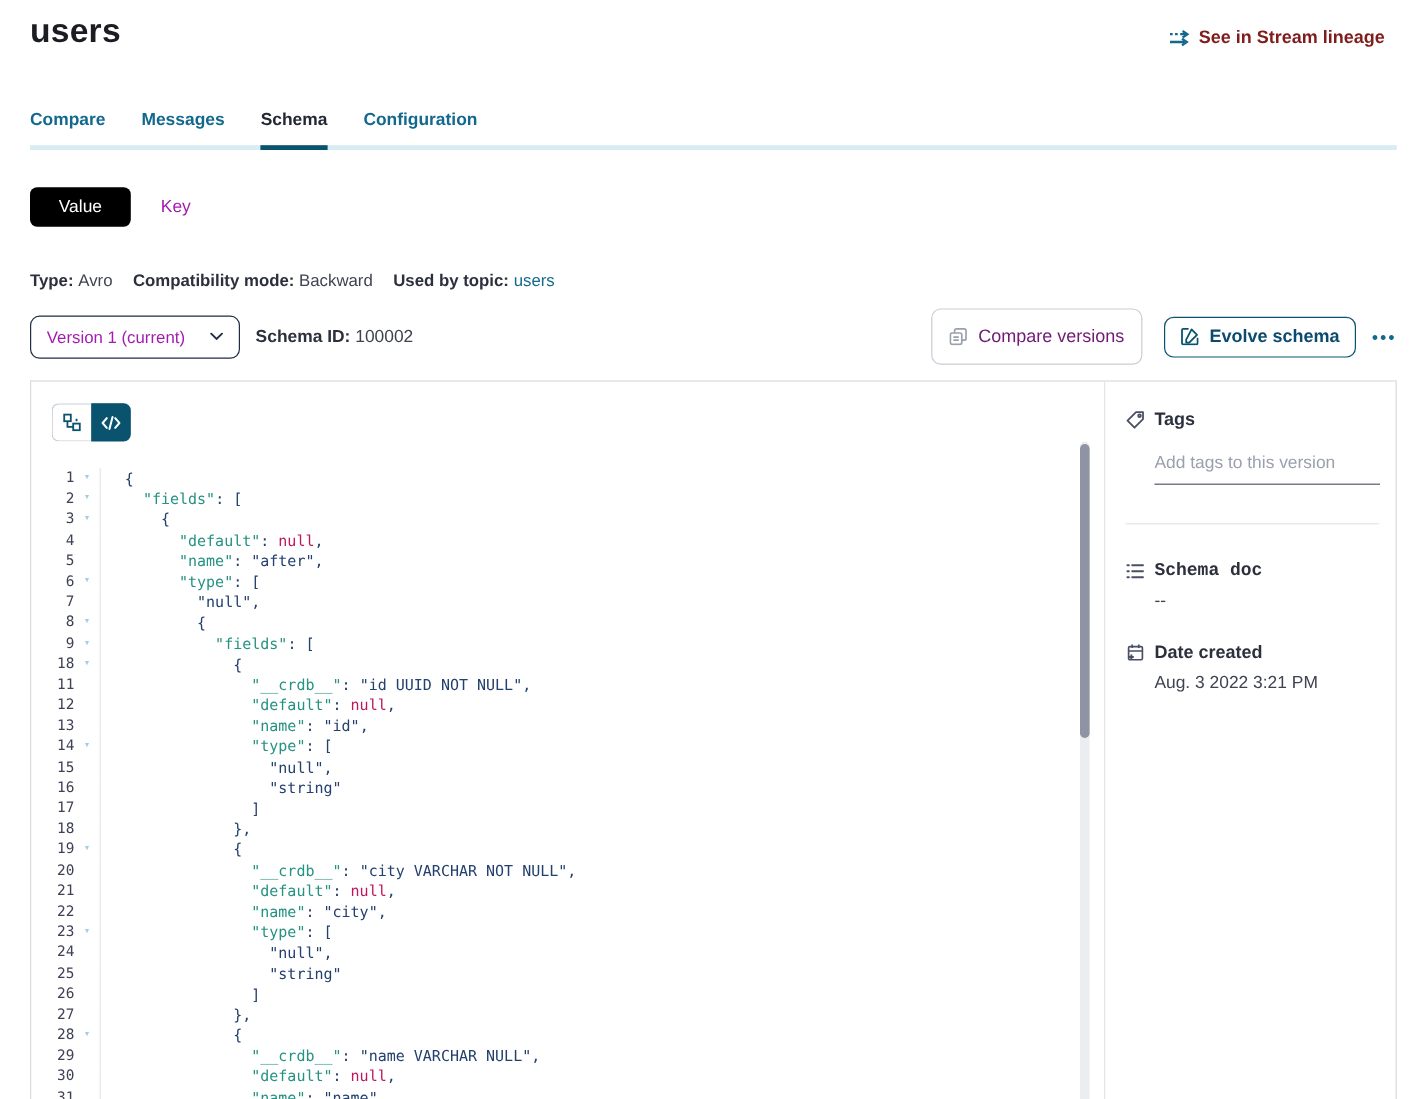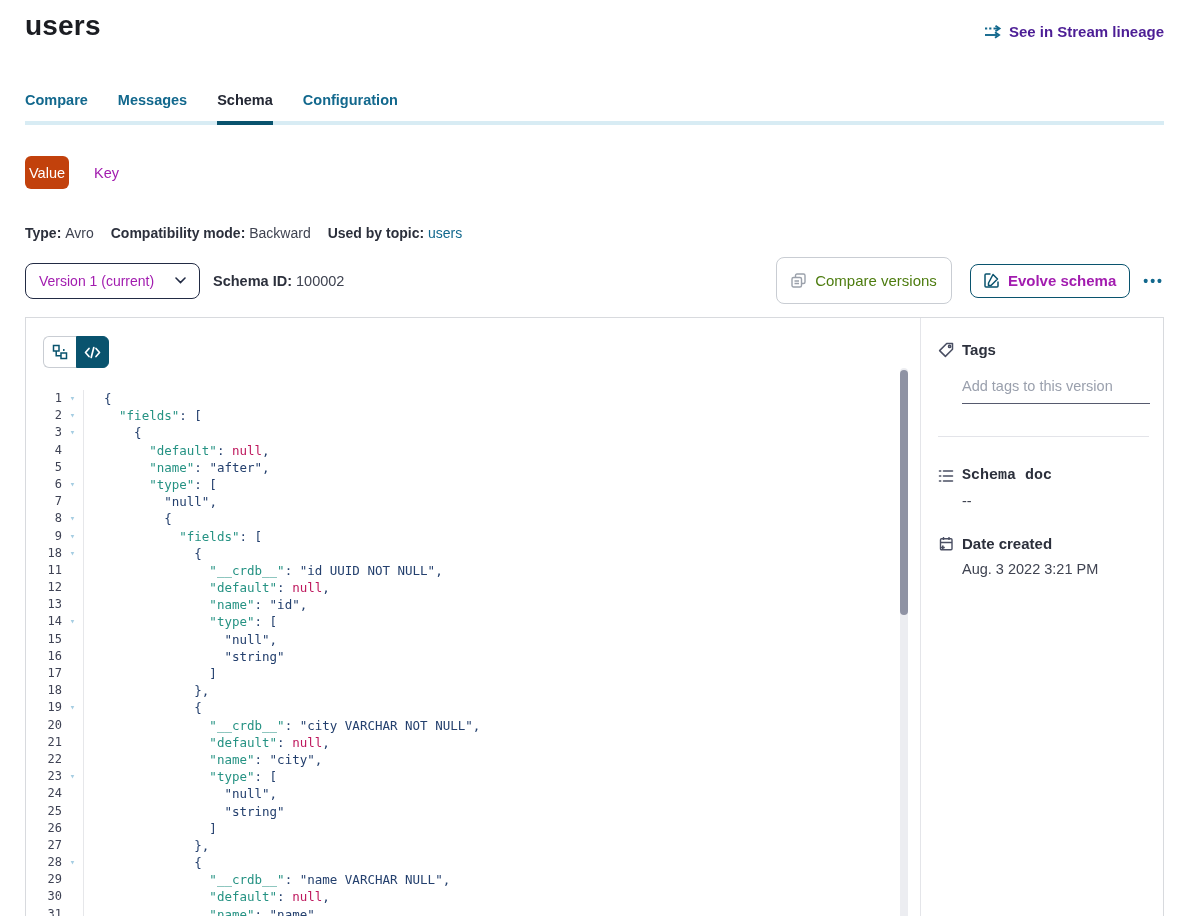--- a/index.html
+++ b/index.html
@@ -5,52 +5,52 @@
   * { box-sizing: border-box; }
   html,body { margin:0; padding:0; }
   body {
     width:1189px; height:916px; overflow:hidden; background:#fff;
     font-family:"Liberation Sans", sans-serif; color:#3f4351;
   }
   .wrap { position:relative; padding:0 25px; }
 
   
   .page-title { margin:8px 0 0 0; font-size:28px; line-height:36px; font-weight:700; color:#1b1d22; letter-spacing:.2px; }
-  .lineage-link { position:absolute; top:15px; right:25px; display:flex; align-items:center; gap:7px;
-    color:#4c1d95; font-size:15px; font-weight:700; cursor:pointer; }
+  .lineage-link { position:absolute; top:15px; right:35px; display:flex; align-items:center; gap:7px;
+    color:#7f1d1d; font-size:15px; font-weight:700; cursor:pointer; }
 
   
   .tabs { display:flex; margin-top:48px; }
   .tab { font-size:14.5px; font-weight:600; color:#12688d; margin-right:30px; cursor:pointer; }
   .tab.active { color:#232733; }
   .tab-track { height:4px; background:#d8ecf4; margin-top:13px; position:relative; }
   .tab-active-ind { position:absolute; top:0; left:192px; width:56px; height:4px; background:#09536e; }
 
   
   .seg-row { margin-top:31px; display:flex; align-items:center; }
-  .btn-value { background:#c2410c; color:#fff; border:none; border-radius:6px; height:33px; padding:0 4px;
+  .btn-value { background:#000000; color:#fff; border:none; border-radius:6px; height:33px; padding:0 24px;
     font-size:14.5px; font-family:inherit; cursor:pointer; }
   .key-link { margin-left:25px; color:#a21caf; font-size:14.5px; font-weight:500; cursor:pointer; }
 
   
   .meta-row { margin-top:36px; display:flex; gap:17px; font-size:14px; color:#3f4351; }
   .meta-item b { color:#2c303c; font-weight:700; }
   .meta-item .lnk { color:#12688d; cursor:pointer; }
 
   
   .controls { margin-top:16px; display:flex; align-items:center; }
   .select { width:175px; height:36px; border:1.5px solid #222b44; border-radius:8px; background:#fff;
     display:flex; align-items:center; justify-content:space-between; padding:0 13px; font-size:14px; color:#a21caf; cursor:pointer; }
   .schema-id { margin-left:13px; font-size:14.5px; color:#3f4351; }
   .schema-id b { color:#2c303c; }
   .controls .spacer { flex:1; }
   .btn-compare { height:47px; display:flex; align-items:center; gap:9px; background:#fff;
-    border:1px solid #c9cdd3; border-radius:8px; padding:0 14px; color:#4d7c0f; font-size:15px; font-family:inherit; }
+    border:1px solid #c9cdd3; border-radius:8px; padding:0 14px; color:#701a75; font-size:15px; font-family:inherit; }
   .btn-evolve { height:34px; display:flex; align-items:center; gap:9px; background:#fff; margin-left:18px;
-    border:1.5px solid #09536e; border-radius:8px; padding:0 13px; color:#a21caf; font-size:15px; font-weight:600; font-family:inherit; cursor:pointer; }
+    border:1.5px solid #09536e; border-radius:8px; padding:0 13px; color:#0c4a6e; font-size:15px; font-weight:600; font-family:inherit; cursor:pointer; }
   .more-btn { margin-left:13px; color:#12688d; font-size:14px; font-weight:700; letter-spacing:2px; cursor:pointer; }
 
   
   .panel { margin-top:13px; height:614px; border:1px solid #d8dade; display:flex; overflow:hidden; background:#fff; }
   .code-col { flex:1; position:relative; min-width:0; }
   .toolbar { position:absolute; top:18px; left:17px; display:flex; z-index:2; }
   .tbtn { width:33px; height:32px; display:flex; align-items:center; justify-content:center; cursor:pointer; }
   .tbtn.tree { background:#fff; border:1px solid #c9cdd3; border-right:none; border-radius:6px 0 0 6px; }
   .tbtn.codev { background:#09536e; border:1px solid #09536e; border-radius:0 6px 6px 0; }
 

